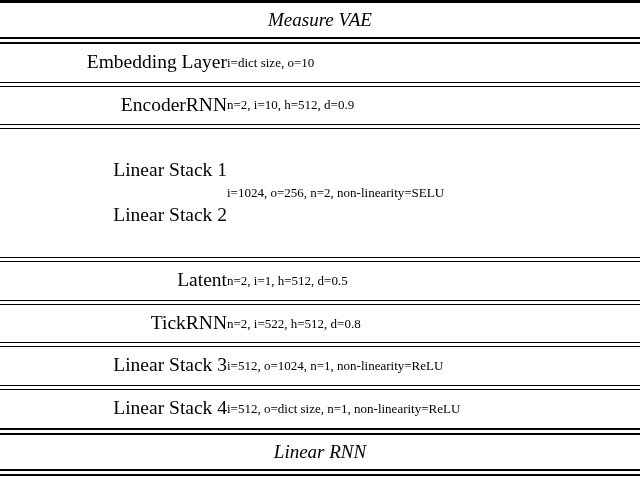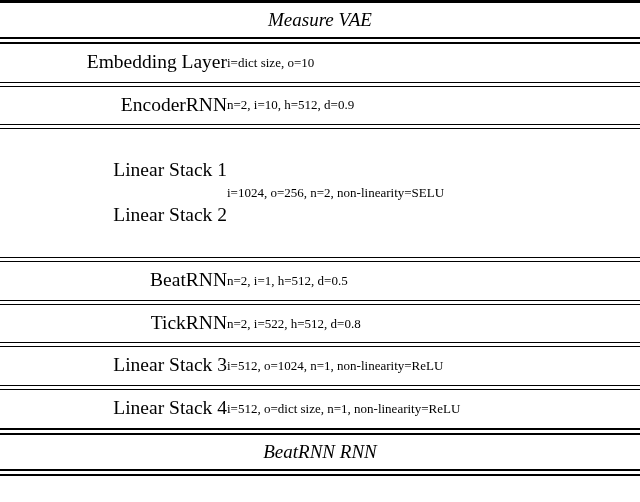--- a/index.html
+++ b/index.html
@@ -125,21 +125,21 @@
           <span class="sub-line">Linear Stack 1</span>
           <span class="sub-line">Linear Stack 2</span>
         </td>
         <td class="cell-value">i=1024, o=256, n=2, non-linearity=SELU</td>
       </tr>
       <tr class="sep-double">
           <td colspan="2"></td>
         </tr>
 
       <tr>
-        <td class="cell-label">BeatRNN</td>
+        <td class="cell-label">Latent</td>
         <td class="cell-value">n=2, i=1, h=512, d=0.5</td>
       </tr>
       <tr class="sep-double">
           <td colspan="2"></td>
         </tr>
 
       <tr>
         <td class="cell-label">TickRNN</td>
         <td class="cell-value">n=2, i=522, h=512, d=0.8</td>
       </tr>
@@ -157,21 +157,21 @@
 
       <tr>
         <td class="cell-label">Linear Stack 4</td>
         <td class="cell-value">i=512, o=dict size, n=1, non-linearity=ReLU</td>
       </tr>
       <tr class="sep-heavy">
           <td colspan="2"></td>
         </tr>
 
       <tr class="section-head">
-        <td colspan="2">BeatRNN RNN</td>
+        <td colspan="2">Linear RNN</td>
       </tr>
       <tr class="sep-heavy">
           <td colspan="2"></td>
         </tr>
 
       <tr>
         <td class="cell-label">
           
           
         </td>

